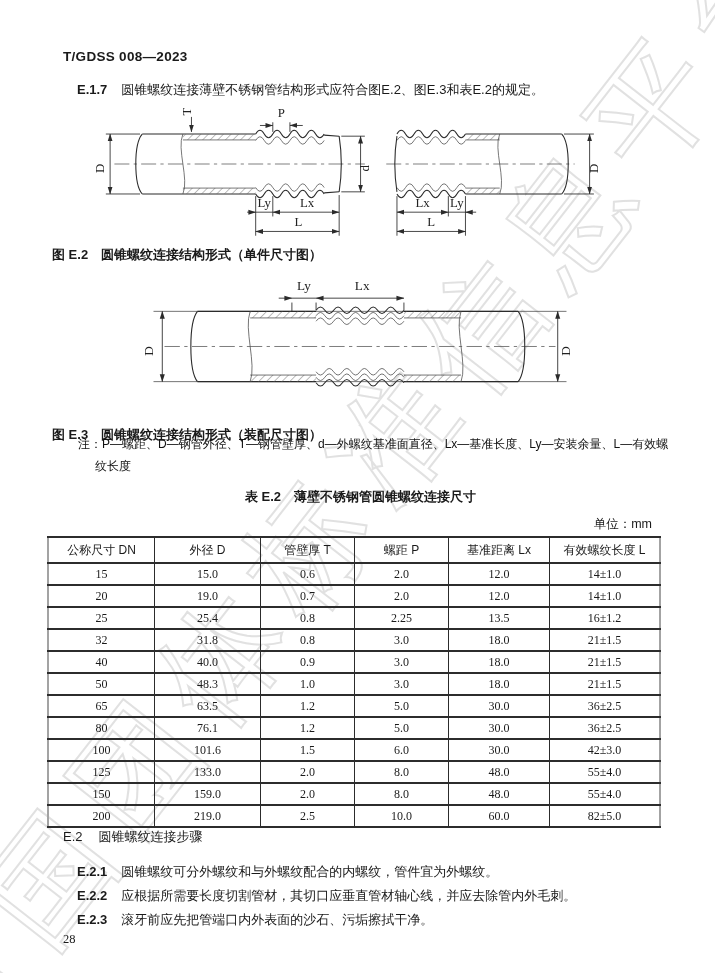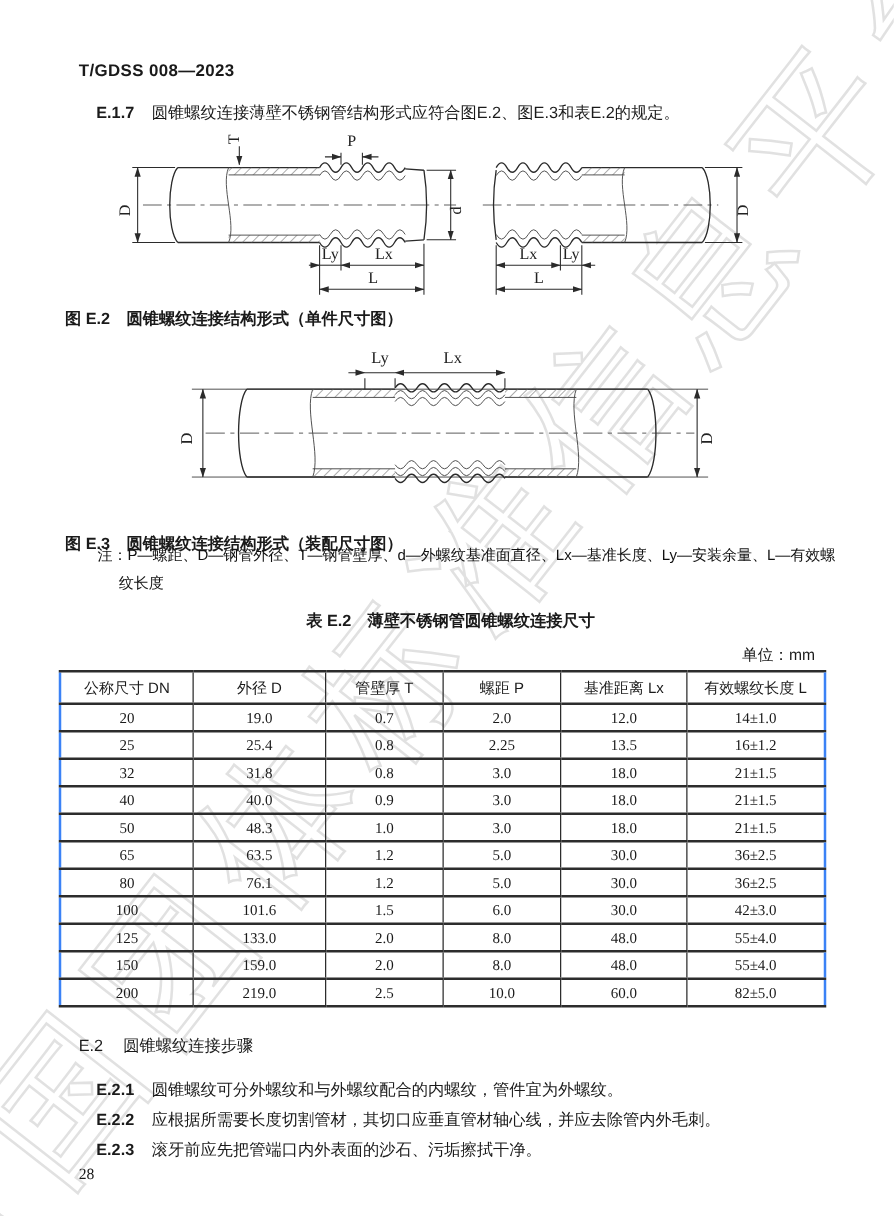--- a/index.html
+++ b/index.html
@@ -28,21 +28,21 @@
     left:47px;top:536px;position:absolute;border-collapse:collapse;table-layout:fixed;
     width:605px;background:transparent;
   }
   table.dims th,table.dims td{
     border:solid #2c2c2c;border-width:2px 1px;
     font-size:12px;font-weight:400;text-align:center;vertical-align:middle;
     padding:0;font-family:"Liberation Serif", serif;
   }
   table.dims th{height:24px;font-family:"Liberation Sans", sans-serif;}
   table.dims td{height:20px;}
-  table.dims{border:2px solid #3b82f6;}
+  table.dims{border:2px solid #a3a3a3;}
   .sec-head{left:63px;width:589px;font-size:13px;font-weight:400;}
   .pagenum{left:63px;top:932px;font-size:12.5px;font-family:"Liberation Serif", serif;}
   svg text{font-family:"Liberation Serif", serif;font-size:12px;fill:#222;}
   svg .ln{stroke:#2b2b2b;stroke-width:1;fill:none;}
   svg .thin{stroke:#4a4a4a;stroke-width:.7;fill:none;}
   svg .dim{stroke:#2b2b2b;stroke-width:.8;fill:none;}
   svg .cl{stroke:#555;stroke-width:.7;fill:none;stroke-dasharray:14 4 3 4;}
 </style>
 </head>
 <body>
@@ -218,20 +218,28 @@
         <th style="width:105px;">公称尺寸 DN</th>
         <th style="width:105px;">外径 D</th>
         <th style="width:93px;">管壁厚 T</th>
         <th style="width:93px;">螺距 P</th>
         <th style="width:100px;">基准距离 Lx</th>
         <th style="width:109px;">有效螺纹长度 L</th>
       </tr>
     </thead>
     <tbody>
         <tr>
+          <td>15</td>
+          <td>15.0</td>
+          <td>0.6</td>
+          <td>2.0</td>
+          <td>12.0</td>
+          <td>14±1.0</td>
+        </tr>
+        <tr>
           <td>20</td>
           <td>19.0</td>
           <td>0.7</td>
           <td>2.0</td>
           <td>12.0</td>
           <td>14±1.0</td>
         </tr>
         <tr>
           <td>25</td>
           <td>25.4</td>

